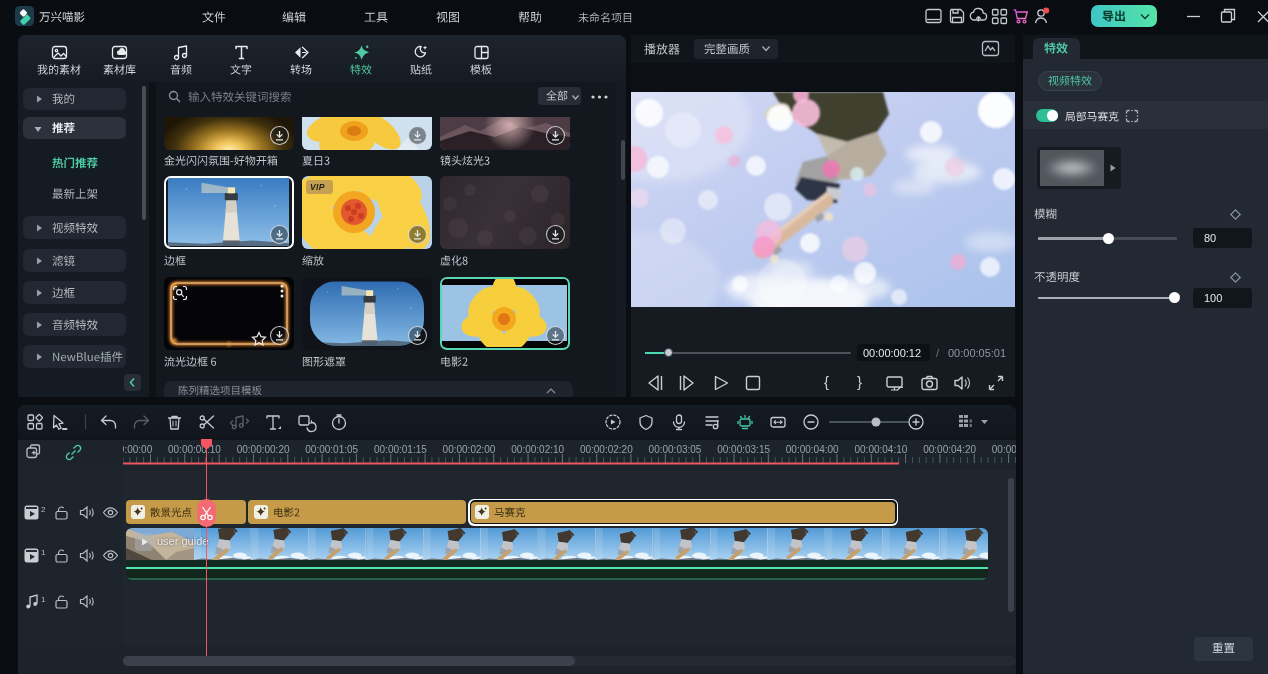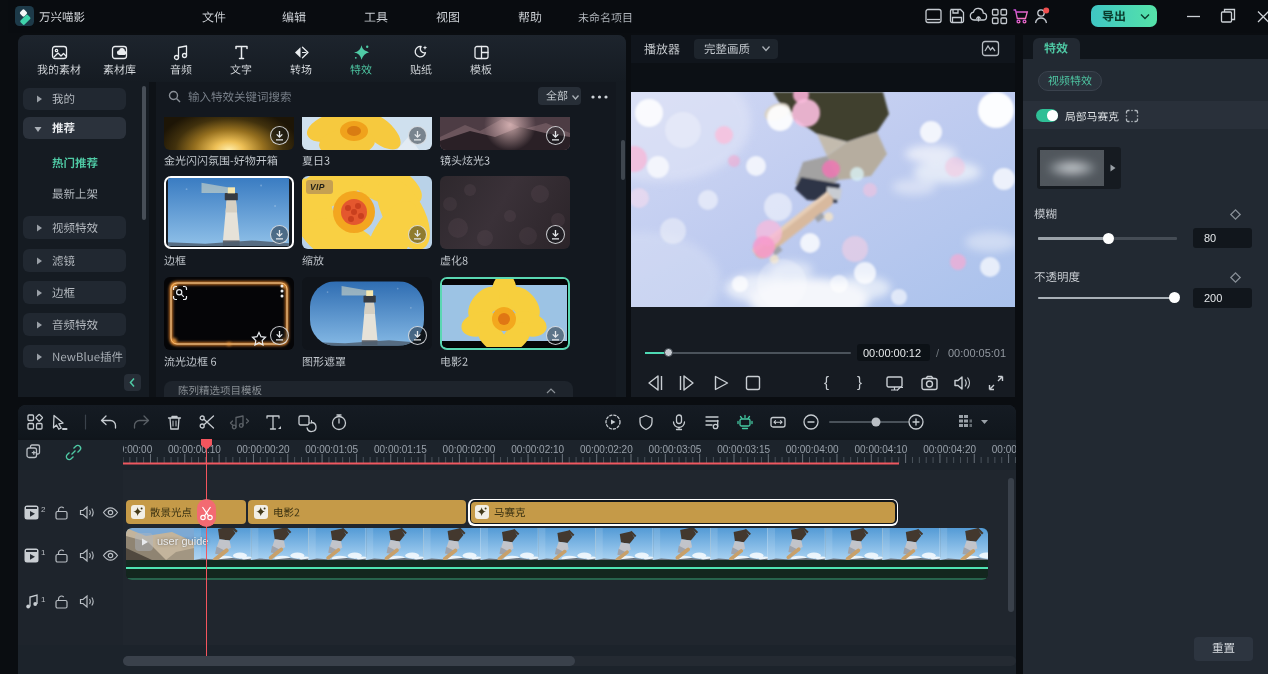--- a/index.html
+++ b/index.html
@@ -663,21 +663,21 @@
 <svg style="position:absolute;left:1026.0px;top:270.5px;overflow:visible" width="46" height="16">
       <path d="M6.4 4.6C7.8 5.5 9.5 6.9 10.3 7.8L11.0 7.1C10.2 6.2 8.4 4.9 7.1 4.1ZM0.8 1.3V2.2H5.9C4.8 4.1 2.8 6.1 0.5 7.2C0.7 7.4 1.0 7.7 1.1 7.9C2.7 7.1 4.1 5.9 5.3 4.6V11.0H6.2V3.4C6.5 3.0 6.8 2.6 7.0 2.2H10.7V1.3Z M12.2 1.3C12.9 1.9 13.7 2.7 14.0 3.3L14.7 2.7C14.3 2.2 13.5 1.4 12.9 0.9ZM21.3 0.6C20.0 1.0 17.5 1.1 15.4 1.2C15.5 1.4 15.6 1.7 15.6 1.9C16.4 1.8 17.4 1.8 18.3 1.7V2.6H15.1V3.3H17.8C17.0 4.1 15.8 4.8 14.8 5.2C14.9 5.3 15.2 5.6 15.3 5.8C16.3 5.4 17.5 4.6 18.3 3.7V5.2H19.1V3.6C19.9 4.5 21.1 5.3 22.1 5.7C22.2 5.5 22.5 5.3 22.6 5.1C21.6 4.8 20.4 4.0 19.7 3.3H22.4V2.6H19.1V1.6C20.2 1.5 21.1 1.4 21.9 1.2ZM16.0 5.5V6.2H17.3C17.1 7.4 16.6 8.3 15.1 8.8C15.2 8.9 15.4 9.2 15.5 9.4C17.3 8.8 17.9 7.7 18.2 6.2H19.5C19.4 6.5 19.4 6.9 19.3 7.2H21.2C21.1 8.0 21.0 8.4 20.8 8.6C20.8 8.6 20.7 8.7 20.5 8.7C20.3 8.7 19.7 8.6 19.2 8.6C19.3 8.8 19.4 9.1 19.4 9.3C20.0 9.3 20.5 9.3 20.8 9.3C21.1 9.3 21.3 9.2 21.5 9.0C21.8 8.8 21.9 8.2 22.0 6.9C22.0 6.8 22.1 6.5 22.1 6.5H20.2L20.4 5.5ZM14.4 4.9H12.1V5.7H13.6V9.2C13.1 9.4 12.5 9.8 12.0 10.3L12.6 11.0C13.2 10.3 13.9 9.7 14.3 9.7C14.5 9.7 14.9 10.1 15.4 10.3C16.1 10.8 17.1 10.9 18.4 10.9C19.5 10.9 21.5 10.8 22.4 10.8C22.4 10.5 22.5 10.1 22.6 9.9C21.5 10.0 19.7 10.1 18.4 10.1C17.2 10.1 16.2 10.0 15.5 9.6C15.0 9.3 14.7 9.0 14.4 9.0Z M26.9 4.9V7.2H24.7V4.9ZM26.9 4.2H24.7V2.0H26.9ZM23.9 1.2V9.1H24.7V8.0H27.7V1.2ZM32.8 1.8V3.7H29.6V1.8ZM28.8 1.0V5.0C28.8 6.8 28.6 9.0 26.6 10.5C26.8 10.6 27.1 10.9 27.2 11.1C28.6 10.1 29.2 8.7 29.4 7.3H32.8V9.9C32.8 10.1 32.7 10.2 32.5 10.2C32.3 10.2 31.6 10.2 30.9 10.2C31.0 10.4 31.1 10.8 31.2 11.0C32.2 11.0 32.8 11.0 33.2 10.9C33.5 10.7 33.7 10.4 33.7 9.9V1.0ZM32.8 4.5V6.6H29.5C29.6 6.0 29.6 5.5 29.6 5.1V4.5Z M38.9 2.7V3.7H37.1V4.4H38.9V6.3H43.4V4.4H45.3V3.7H43.4V2.7H42.6V3.7H39.8V2.7ZM42.6 4.4V5.6H39.8V4.4ZM43.2 7.8C42.7 8.4 42.0 8.9 41.2 9.2C40.3 8.8 39.7 8.4 39.2 7.8ZM37.2 7.1V7.8H38.7L38.4 7.9C38.8 8.6 39.5 9.1 40.2 9.6C39.1 9.9 37.9 10.1 36.7 10.2C36.8 10.4 37.0 10.8 37.1 11.0C38.5 10.8 39.9 10.5 41.1 10.0C42.3 10.5 43.6 10.9 45.1 11.0C45.2 10.8 45.4 10.5 45.6 10.3C44.3 10.2 43.1 9.9 42.1 9.6C43.1 9.1 43.9 8.3 44.5 7.3L43.9 7.0L43.8 7.1ZM39.9 0.6C40.1 0.9 40.3 1.3 40.4 1.6H35.9V4.7C35.9 6.5 35.9 8.9 34.9 10.6C35.1 10.7 35.5 10.9 35.7 11.0C36.7 9.2 36.8 6.6 36.8 4.7V2.4H45.4V1.6H41.4C41.2 1.2 41.0 0.8 40.8 0.4Z" fill="#ced2d7"></path>
     </svg>
 <svg class="abs" style="left:1221px;top:271px" width="13" height="13" fill="none" stroke="#878e96" stroke-width="1.3">
       <rect x="3.2" y="3.2" width="6.6" height="6.6" transform="rotate(45 6.5 6.5)"></rect>
     </svg>
 <div class="abs" style="left:1030px;top:296.5px;width:139px;height:2.5px;background:#454c55;border-radius:1px"></div>
 <div class="abs" style="left:1030px;top:296.5px;width:136px;height:2.5px;background:#a9b0b7;border-radius:1px"></div>
 <div class="abs" style="left:1160.5px;top:292px;width:11px;height:11px;border-radius:50%;background:#fff"></div>
 <div class="abs" style="left:1185px;top:288px;width:59px;height:20px;background:#11161c;border-radius:3px"></div>
-<div class="abs" style="left:1196px;top:292px;font:11px 'Liberation Sans';color:#e4e7ea">200</div>
+<div class="abs" style="left:1196px;top:292px;font:11px 'Liberation Sans';color:#e4e7ea">100</div>
 <div class="abs" style="left:1186px;top:637px;width:59px;height:24px;background:#2d3540;border-radius:4px"></div>
 <svg style="position:absolute;left:1204.0px;top:642.0px;overflow:visible" width="23" height="16">
       <path d="M1.8 3.9V7.5H5.3V8.3H1.5V9.0H5.3V10.0H0.6V10.7H10.9V10.0H6.1V9.0H10.2V8.3H6.1V7.5H9.8V3.9H6.1V3.2H10.9V2.5H6.1V1.6C7.5 1.5 8.8 1.4 9.7 1.2L9.3 0.5C7.5 0.9 4.2 1.1 1.5 1.1C1.6 1.3 1.7 1.6 1.7 1.8C2.8 1.8 4.1 1.7 5.3 1.7V2.5H0.7V3.2H5.3V3.9ZM2.7 6.0H5.3V6.9H2.7ZM6.1 6.0H8.9V6.9H6.1ZM2.7 4.5H5.3V5.4H2.7ZM6.1 4.5H8.9V5.4H6.1Z M19.0 1.5H20.9V2.6H19.0ZM16.3 1.5H18.2V2.6H16.3ZM13.7 1.5H15.5V2.6H13.7ZM13.7 5.2V10.1H12.2V10.7H22.4V10.1H20.8V5.2H17.2L17.4 4.5H22.1V3.9H17.5L17.6 3.2H21.8V0.9H12.8V3.2H16.7L16.6 3.9H12.3V4.5H16.5L16.4 5.2ZM14.5 10.1V9.3H19.9V10.1ZM14.5 7.0H19.9V7.6H14.5ZM14.5 6.4V5.8H19.9V6.4ZM14.5 8.1H19.9V8.8H14.5Z" fill="#dde1e5"></path>
     </svg>
 <div class="abs" style="left:10px;top:405px;width:998px;height:269px;background:#1c232b;border-radius:8px 8px 0 0"></div>
 <div class="abs" style="left:10px;top:405px;width:998px;height:34px;background:linear-gradient(#151b23,#10161c);border-radius:8px 8px 0 0"></div>
 <svg class="abs" style="left:10px;top:405px" width="998" height="34" viewBox="0 0 998 34" fill="none" stroke="#c6cbd0" stroke-width="1.3" stroke-linejoin="round" stroke-linecap="round">
 <g transform="translate(9,9)">
         <rect x="1" y="1" width="5.5" height="5.5" rx="1"></rect>
         <rect x="1" y="9.5" width="5.5" height="5.5" rx="1"></rect>

